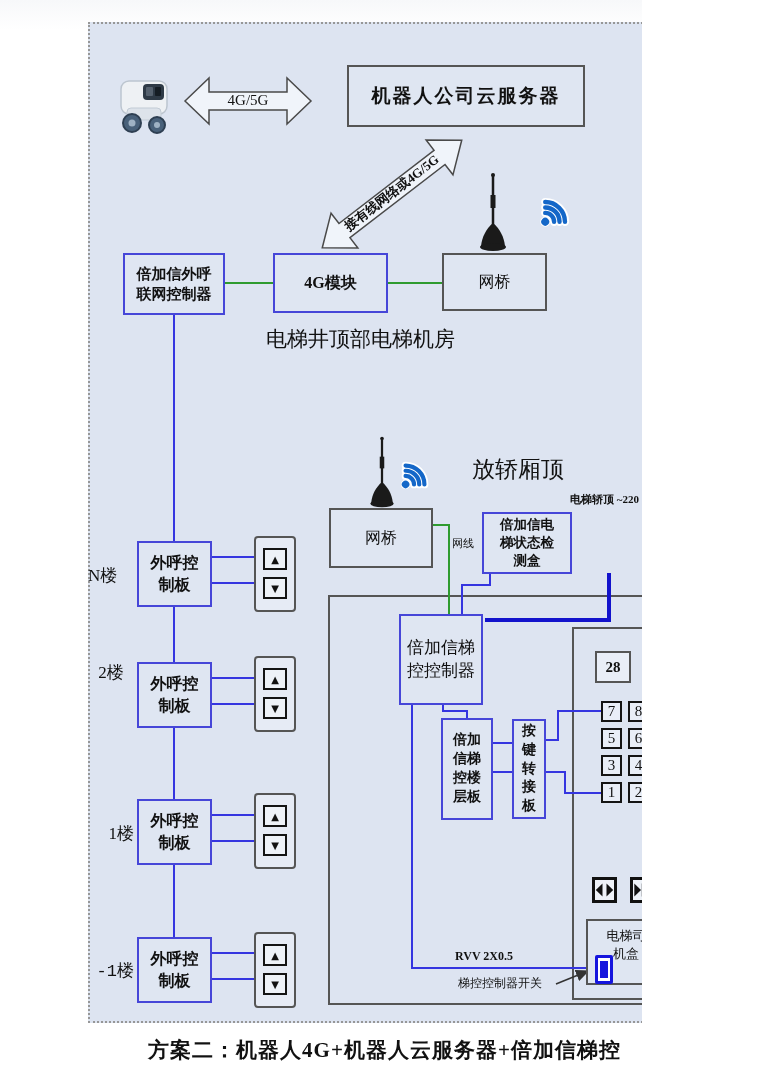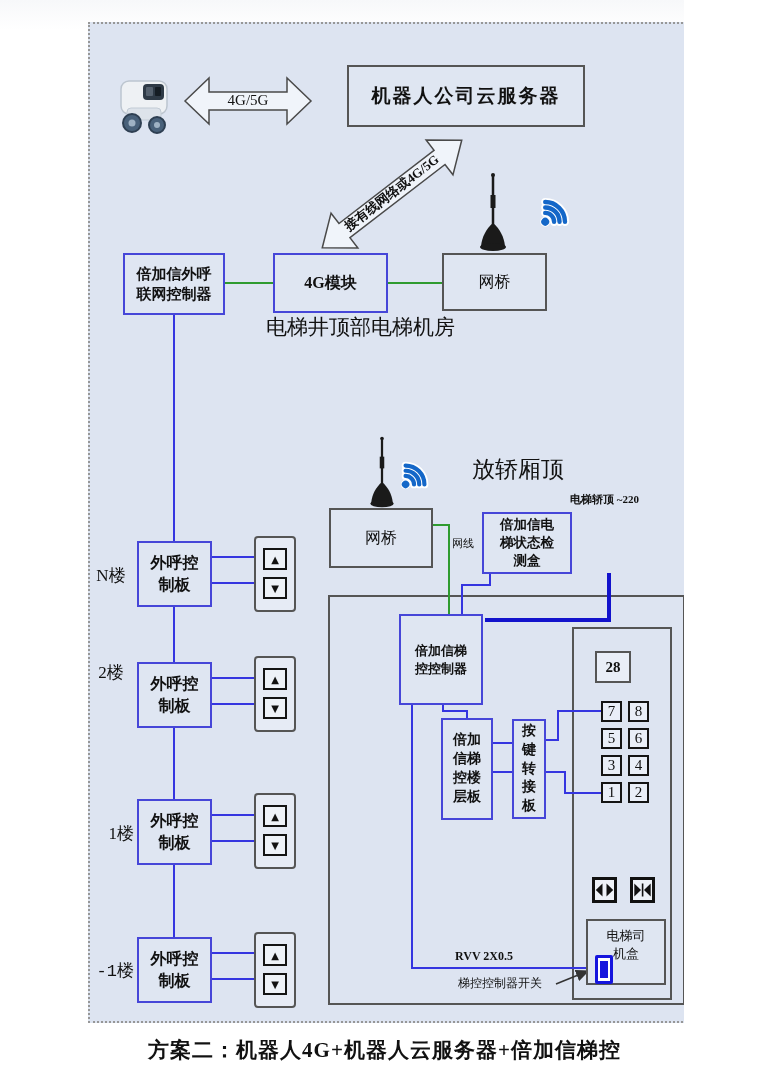--- a/index.html
+++ b/index.html
@@ -1,17 +1,17 @@
 <!DOCTYPE html>
 <html><head>
 <meta charset="utf-8">
 <style>
   html,body{margin:0;padding:0;background:#ffffff;}
   .page{position:relative;width:642px;height:1090px;background:linear-gradient(180deg,#f7f8fa 0,#ffffff 30px);
-        font-family:"Liberation Serif","DejaVu Serif",serif;color:#111;overflow:hidden;padding-left:42px;}
+        font-family:"Liberation Serif","DejaVu Serif",serif;color:#111;overflow:hidden;}
   .panel{position:absolute;left:88px;top:22px;width:619px;height:1001px;background:#dde4f1;
          border:2px dotted #979797;box-sizing:border-box;}
   .abs{position:absolute;box-sizing:border-box;}
   .box{position:absolute;box-sizing:border-box;display:flex;align-items:center;justify-content:center;
        text-align:center;white-space:pre-line;background:#dfe6f2;line-height:1.35;}
   .blue{border:2px solid #4646d8;}
   .gray{border:2px solid #555;text-align:center;}
   .hollow{background:transparent;}
   .lbl{position:absolute;white-space:pre-line;line-height:1.25;}
   .wires{position:absolute;left:0;top:0;pointer-events:none;}
@@ -79,21 +79,21 @@
   </svg>
 
   <div class="lbl" style="left:205px;top:91px;width:86px;text-align:center;font-size:15px;">4G/5G</div>
   <div class="lbl" style="left:312px;top:185px;width:160px;text-align:center;font-size:13px;font-weight:bold;transform:rotate(-37.6deg);">接有线网络或4G/5G</div>
 
   <div class="box gray" style="left:347px;top:65px;width:238px;height:62px;font-size:19px;font-weight:bold;letter-spacing:2px;">机器人公司云服务器</div>
   <div class="box blue" style="left:123px;top:253px;width:102px;height:62px;font-size:15px;font-weight:bold;">倍加信外呼
 联网控制器</div>
   <div class="box blue" style="left:273px;top:253px;width:115px;height:60px;font-size:16px;font-weight:bold;">4G模块</div>
   <div class="box gray" style="left:442px;top:253px;width:105px;height:58px;font-size:16px;">网桥</div>
-  <div class="lbl" style="left:248px;top:314px;width:225px;text-align:center;font-size:21px;">电梯井顶部电梯机房</div>
+  <div class="lbl" style="left:248px;top:326px;width:225px;text-align:center;font-size:21px;">电梯井顶部电梯机房</div>
 
   <svg class="abs" style="left:114px;top:78px;" width="62" height="58" viewBox="0 0 62 58">
     <rect x="7" y="3" width="46" height="33" rx="8" fill="#eef1f4" stroke="#bcc5cf" stroke-width="1.5"></rect>
     <rect x="29" y="6" width="21" height="16" rx="4" fill="#2e3a46"></rect>
     <rect x="32" y="9" width="7" height="9" rx="1" fill="#55616e"></rect>
     <rect x="41" y="9" width="6" height="9" rx="1" fill="#151d24"></rect>
     <rect x="13" y="30" width="34" height="12" rx="4" fill="#dde3ea" stroke="#c2cbd5" stroke-width="1"></rect>
     <circle cx="18" cy="45" r="9" fill="#49617a" stroke="#2e3f52" stroke-width="2"></circle>
     <circle cx="18" cy="45" r="3.5" fill="#9fb2c4"></circle>
     <circle cx="43" cy="47" r="8" fill="#49617a" stroke="#2e3f52" stroke-width="2"></circle>
@@ -150,21 +150,21 @@
 
   <div class="lbl" style="left:458px;top:456px;width:120px;text-align:center;font-size:23px;">放轿厢顶</div>
   <div class="lbl" style="left:570px;top:493px;width:90px;font-size:11px;font-weight:bold;">电梯轿顶 ~220</div>
 
   <div class="box gray" style="left:329px;top:508px;width:104px;height:60px;font-size:16px;">网桥</div>
   <div class="lbl" style="left:452px;top:537px;width:34px;font-size:11px;">网线</div>
   <div class="box blue" style="left:482px;top:512px;width:90px;height:62px;font-size:13.5px;font-weight:bold;">倍加信电
 梯状态检
 测盒</div>
 
-  <div class="box blue" style="left:399px;top:614px;width:84px;height:91px;font-size:13px;font-weight:bold;">倍加信梯
+  <div class="box blue" style="left:399px;top:614px;width:84px;height:91px;font-size:17px;font-weight:normal;">倍加信梯
 控控制器</div>
   <div class="box blue" style="left:441px;top:718px;width:52px;height:102px;font-size:14px;font-weight:bold;">倍加
 信梯
 控楼
 层板</div>
   <div class="box blue" style="left:512px;top:719px;width:34px;height:100px;font-size:14px;font-weight:bold;">按
 键
 转
 接
 板</div>
@@ -197,21 +197,21 @@
   <div class="box gray" style="left:586px;top:919px;width:80px;height:66px;font-size:13px;align-items:flex-start;padding-top:6px;">电梯司
 机盒</div>
   <div class="abs" style="left:595px;top:955px;width:18px;height:29px;background:#1515dd;border-radius:2px;display:flex;align-items:center;justify-content:center;">
     <div style="width:12px;height:23px;background:#ffffff;display:flex;align-items:center;justify-content:center;">
       <div style="width:8px;height:17px;background:#1515dd;"></div>
     </div>
   </div>
   <div class="lbl" style="left:455px;top:949px;width:75px;font-size:12px;font-weight:bold;">RVV 2X0.5</div>
   <div class="lbl" style="left:458px;top:976px;width:100px;font-size:12px;">梯控控制器开关</div>
 
-  <div class="lbl" style="left:88px;top:565px;width:46px;text-align:center;font-size:17px;">N楼</div>
+  <div class="lbl" style="left:88px;top:565px;width:46px;text-align:left;font-size:17px;">N楼</div>
   <div class="box blue" style="left:137px;top:541px;width:75px;height:66px;font-size:16px;font-weight:bold;">外呼控
 制板</div>
   <div class="fpanel" style="left:254px;top:536px;width:42px;height:76px;">
     <div class="fbtn">▲</div>
     <div class="fbtn">▼</div>
   </div>
 
   <div class="lbl" style="left:88px;top:662px;width:46px;text-align:center;font-size:17px;">2楼</div>
   <div class="box blue" style="left:137px;top:662px;width:75px;height:66px;font-size:16px;font-weight:bold;">外呼控
 制板</div>

